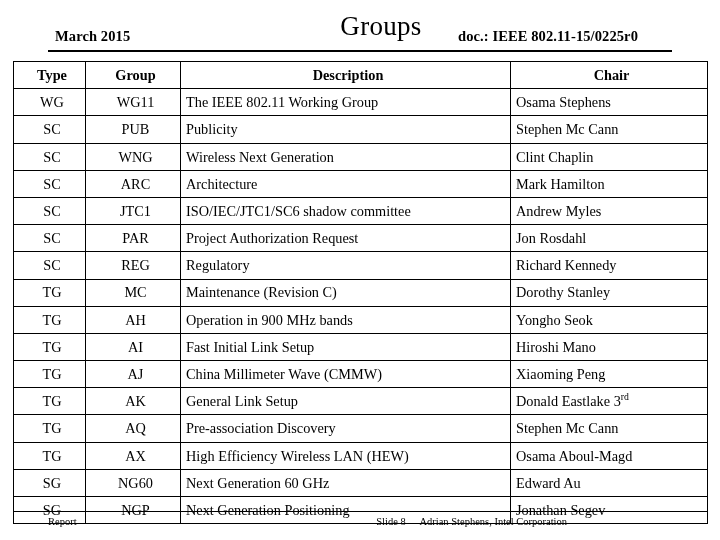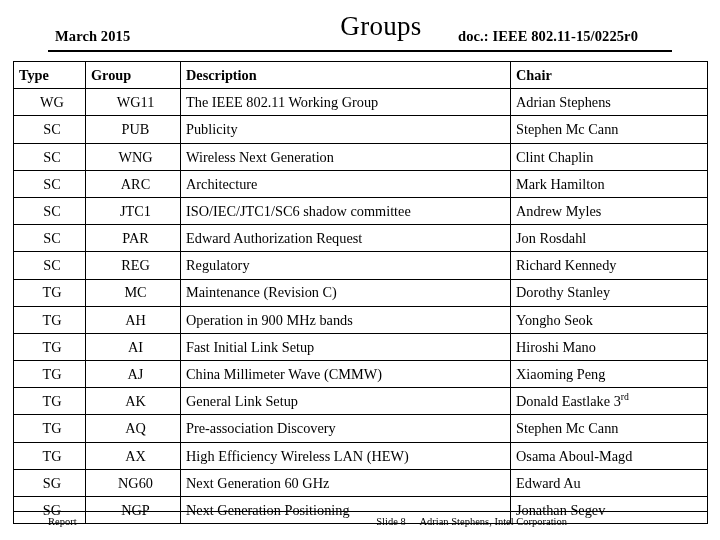--- a/index.html
+++ b/index.html
@@ -82,21 +82,21 @@
     font-size: 14.3px;
     line-height: 1;
     height: 26.2px;
     padding: 0 0 0 5px;
     vertical-align: middle;
     overflow: hidden;
     white-space: nowrap;
   }
   table.groups th {
     font-weight: bold;
-    text-align: left;
+    text-align: center;
   }
   
   col.c-type  { width: 72px; }
   col.c-group { width: 95px; }
   col.c-desc  { width: 330px; }
   col.c-chair { width: 197px; }
 
   td.cell-type,
   td.cell-group,
   th.head-type,
@@ -181,21 +181,21 @@
         <th class="head-group">Group</th>
         <th class="head-desc">Description</th>
         <th class="head-chair">Chair</th>
       </tr>
     </thead>
     <tbody id="groups-tbody">
         <tr>
           <td class="cell-type">WG</td>
           <td class="cell-group">WG11</td>
           <td class="cell-desc">The IEEE 802.11 Working Group</td>
-          <td class="cell-chair"><span>Adrian Stephens</span></td>
+          <td class="cell-chair"><span>Osama Stephens</span></td>
         </tr>
         <tr>
           <td class="cell-type">SC</td>
           <td class="cell-group">PUB</td>
           <td class="cell-desc">Publicity</td>
           <td class="cell-chair"><span>Stephen Mc Cann</span></td>
         </tr>
         <tr>
           <td class="cell-type">SC</td>
           <td class="cell-group">WNG</td>
@@ -210,21 +210,21 @@
         </tr>
         <tr>
           <td class="cell-type">SC</td>
           <td class="cell-group">JTC1</td>
           <td class="cell-desc">ISO/IEC/JTC1/SC6 shadow committee</td>
           <td class="cell-chair"><span>Andrew Myles</span></td>
         </tr>
         <tr>
           <td class="cell-type">SC</td>
           <td class="cell-group">PAR</td>
-          <td class="cell-desc">Edward Authorization Request</td>
+          <td class="cell-desc">Project Authorization Request</td>
           <td class="cell-chair"><span>Jon Rosdahl</span></td>
         </tr>
         <tr>
           <td class="cell-type">SC</td>
           <td class="cell-group">REG</td>
           <td class="cell-desc">Regulatory</td>
           <td class="cell-chair"><span>Richard Kennedy</span></td>
         </tr>
         <tr>
           <td class="cell-type">TG</td>

